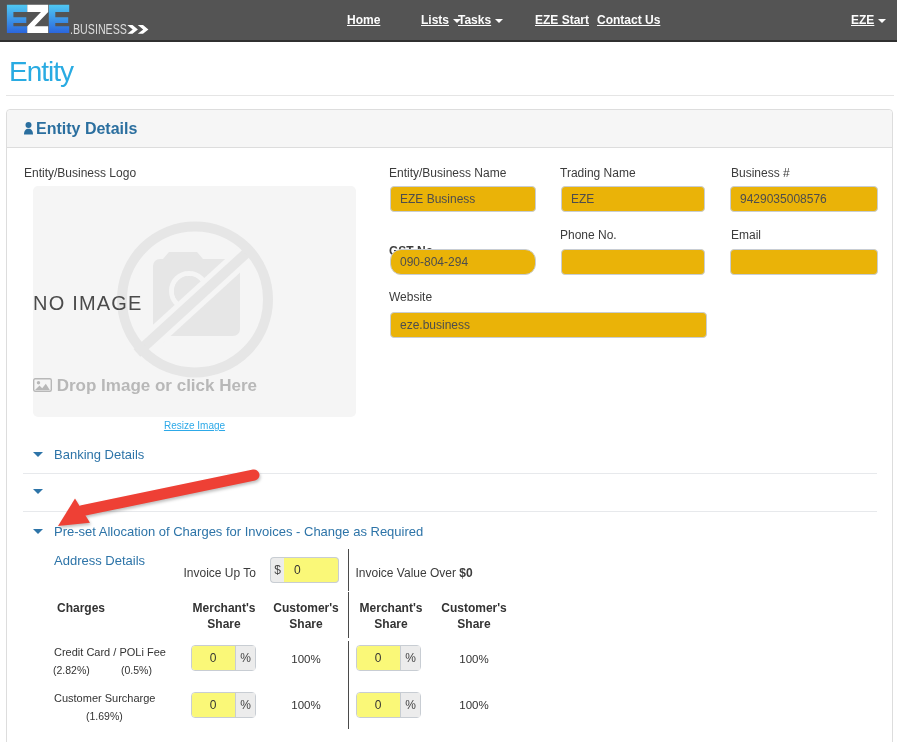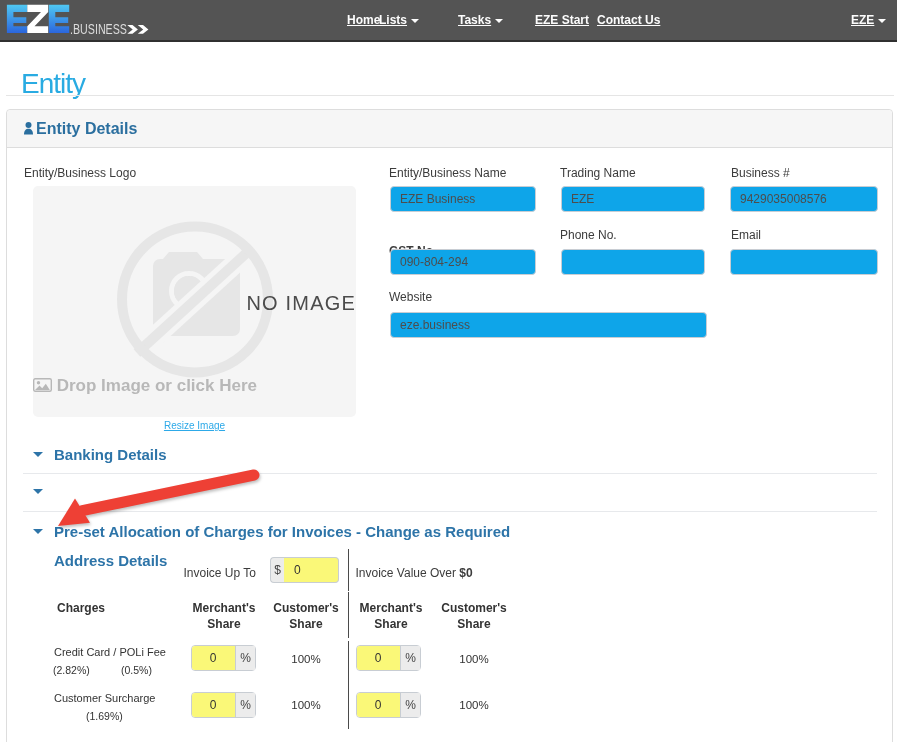--- a/index.html
+++ b/index.html
@@ -2,32 +2,32 @@
 <html><head>
 <meta charset="utf-8">
 <style>
 html,body{margin:0;padding:0;background:#fff;}
 #page{position:relative;width:897px;height:742px;overflow:hidden;background:#fff;
   font-family:"Liberation Sans",sans-serif;}
 .abs{position:absolute;}
 .navbar{left:0;top:0;width:897px;height:39.5px;background:#545454;border-bottom:2.5px solid #303030;}
 .navlink{top:14.5px;font-size:12px;font-weight:bold;color:#fdfdfd;white-space:nowrap;line-height:10px;text-decoration:underline;}
 .ncaret{display:inline-block;width:0;height:0;border-left:5px solid transparent;border-right:5px solid transparent;border-top:4.5px solid #fdfdfd;border-left-width:4.5px;border-right-width:4.5px;margin-left:4px;vertical-align:1px;}
-h1{position:absolute;left:5px;top:53px;margin:16px;font-size:28px;font-weight:400;color:#29abe2;letter-spacing:-1px;line-height:30px;}
+h1{position:absolute;left:5px;top:53px;margin:4px;font-size:28px;font-weight:400;color:#29abe2;letter-spacing:-1px;line-height:30px;}
 .hr1{left:6px;top:95px;width:888px;height:1px;background:#e5e5e5;}
 .panel{left:6px;top:109px;width:885px;height:700px;border:1px solid #ddd;border-radius:4px;}
 .phead{left:7px;top:110px;width:885px;height:37px;background:#f6f6f6;border-bottom:1px solid #ddd;border-radius:4px 4px 0 0;}
 .ptitle{left:36px;top:120px;font-size:16px;font-weight:bold;color:#2b6f9f;line-height:16px;}
 .lbl{font-size:12px;color:#3c3c3c;white-space:nowrap;line-height:12px;}
-.inp{height:24px;border:1px solid #c8cdd3;border-radius:4px;font-size:12px;color:#4d4d4d;line-height:24px;padding-left:9px;background:#0ea5e9;}
+.inp{height:24px;border:1px solid #c8cdd3;border-radius:4px;font-size:12px;color:#4d4d4d;line-height:24px;padding-left:9px;background:#eab308;}
 .imgbox{left:33px;top:186px;width:323px;height:231px;background:#f5f5f5;border-radius:5px;}
-.noimg{left:33px;top:293.5px;width:323px;text-align:right;font-size:20px;letter-spacing:1.2px;color:#4b4b4b;line-height:19px;}
+.noimg{left:33px;top:293.5px;width:323px;text-align:left;font-size:20px;letter-spacing:1.2px;color:#4b4b4b;line-height:19px;}
 .droptxt{left:33px;top:376.5px;width:323px;font-size:17px;font-weight:bold;color:#b8b8b8;line-height:18px;}
 .resize{left:33px;top:420px;width:323px;text-align:center;font-size:10px;color:#2da9e8;text-decoration:underline;line-height:12px;}
-.sect{font-size:15px;font-weight:bold;color:#2d74a8;white-space:nowrap;line-height:12px;}
+.sect{font-size:13px;font-weight:normal;color:#2d74a8;white-space:nowrap;line-height:12px;}
 .scaret{width:0;height:0;border-left:5px solid transparent;border-right:5px solid transparent;border-top:5.5px solid #2d74a8;}
 .shr{left:23px;width:854px;height:1px;background:#e7e9ec;}
 .vseg{left:347.5px;width:1.5px;background:#4a4a4a;}
 .addon{background:#ececec;border:1px solid #c8cdd3;font-size:12px;color:#444;text-align:center;line-height:24px;height:24px;}
 .yellow{background:#faf878;font-size:12px;color:#333;height:26px;line-height:26px;}
 .grp{border:1px solid #c8cdd3;border-radius:4px;height:24px;}
 .th{font-size:12px;font-weight:bold;color:#333;text-align:center;line-height:15.6px;}
 .td{font-size:11px;color:#333;white-space:nowrap;line-height:12px;}
 </style>
 </head>
@@ -42,21 +42,21 @@
       </linearGradient>
     </defs>
     <path fill="url(#eg)" d="M0.9,1.7 h20.4 v7.4 h-13.9 v5.2 h12.9 v5.6 h-12.9 v3.4 h13.9 v6.6 h-20.4 z"></path>
     <path fill="#ffffff" d="M21.3,1.7 h20.9 v7.4 h-20.9 z M35,9.1 h7.2 l-13.7,14.1 h-7.2 z M21.3,23.2 h20.9 v6.7 h-20.9 z"></path>
     <path fill="url(#eg)" d="M42.8,1.7 h20.4 v7.4 h-13.9 v5.2 h12.9 v5.6 h-12.9 v3.4 h13.9 v6.6 h-20.4 z"></path>
     <text x="64" y="30.7" font-family="Liberation Sans,sans-serif" font-size="14" fill="#dcdcdc" textLength="57" lengthAdjust="spacingAndGlyphs">.BUSINESS</text>
     <path fill="#ffffff" d="M121.3,22.1 h5.2 l5.4,4.3 -5.4,4.3 h-5.2 l5.4,-4.3 z"></path>
     <path fill="#ffffff" d="M131.8,22.1 h5.2 l5.4,4.3 -5.4,4.3 h-5.2 l5.4,-4.3 z"></path>
   </svg>
   <div class="abs navlink" style="left:347px;">Home</div>
-  <div class="abs navlink" style="left:379px;">Lists<span class="ncaret"></span></div>
+  <div class="abs navlink" style="left:421px;">Lists<span class="ncaret"></span></div>
   <div class="abs navlink" style="left:458px;">Tasks<span class="ncaret"></span></div>
   <div class="abs navlink" style="left:523px;padding-left:12px;">EZE Start</div>
   <div class="abs navlink" style="left:597px;">Contact Us</div>
   <div class="abs navlink" style="left:851px;">EZE<span class="ncaret"></span></div>
 
   <h1>Entity</h1>
   <div class="abs hr1"></div>
   <div class="abs panel"></div>
   <div class="abs phead"></div>
   <svg class="abs" style="left:24px;top:122px" width="9" height="13" viewBox="0 0 9 13">
@@ -87,21 +87,21 @@
 
   <div class="abs lbl" style="left:389px;top:167px;">Entity/Business Name</div>
   <div class="abs lbl" style="left:560px;top:167px;">Trading Name</div>
   <div class="abs lbl" style="left:731px;top:167px;">Business #</div>
   <div class="abs inp" style="left:390px;top:186px;width:135px;">EZE Business</div>
   <div class="abs inp" style="left:561px;top:186px;width:133px;">EZE</div>
   <div class="abs inp" style="left:730px;top:186px;width:137px;">9429035008576</div>
   <div class="abs lbl" style="left:389px;top:245px;font-weight:bold;">GST No.</div>
   <div class="abs lbl" style="left:560px;top:229px;">Phone No.</div>
   <div class="abs lbl" style="left:731px;top:229px;">Email</div>
-  <div class="abs inp" style="left:390px;top:249px;width:135px;">090-804-294</div>
+  <div class="abs inp" style="left:390px;top:249px;width:135px;border-radius:11px;">090-804-294</div>
   <div class="abs inp" style="left:561px;top:249px;width:133px;"></div>
   <div class="abs inp" style="left:730px;top:249px;width:137px;"></div>
   <div class="abs lbl" style="left:389px;top:291px;">Website</div>
   <div class="abs inp" style="left:390px;top:312px;width:306px;">eze.business</div>
 
   <div class="abs scaret" style="left:33px;top:451.5px;"></div>
   <div class="abs sect" style="left:54px;top:448.5px;">Banking Details</div>
   <div class="abs shr" style="top:473px;"></div>
   <div class="abs scaret" style="left:33px;top:489px;"></div>
   <div class="abs sect" style="left:54px;top:515px;margin-top:40px;">Address Details</div>

